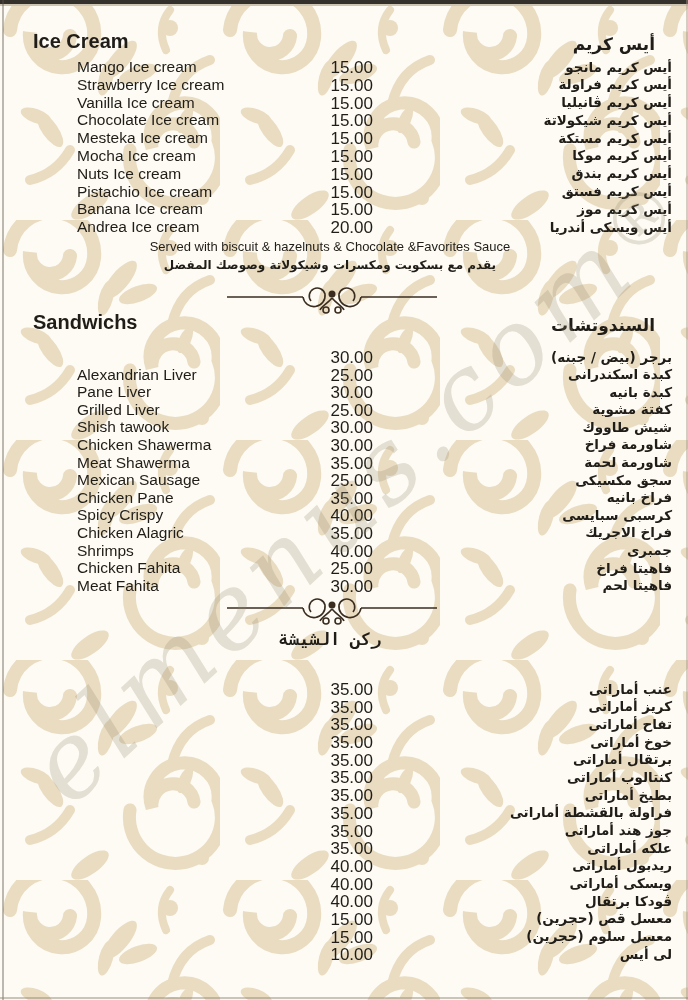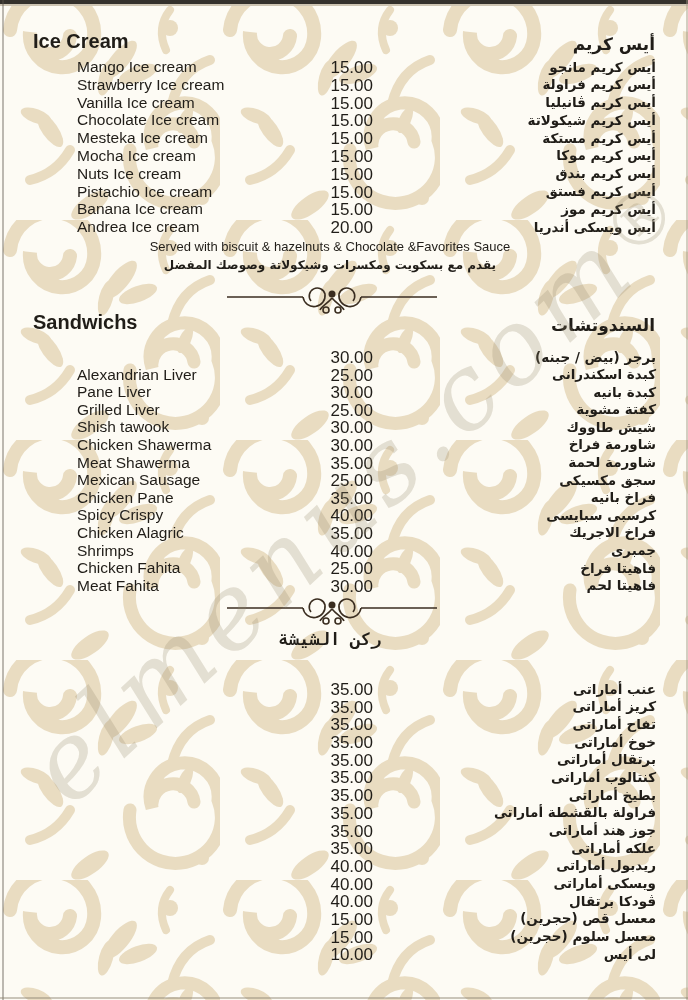--- a/index.html
+++ b/index.html
@@ -32,21 +32,21 @@
     font-family:"DejaVu Sans",sans-serif;direction:rtl;white-space:nowrap;
   }
   .rows{position:absolute;left:0;right:0;}
   .row{position:relative;}
   .rows-ice .row{height:17.8px;}
   .rows-sand .row{height:17.6px;}
   .rows-shisha .row{height:17.7px;}
   .en{position:absolute;left:33px;top:0;font-size:15.5px;white-space:nowrap;margin-left:44px;}
   .price{position:absolute;left:293px;top:0;width:80px;text-align:right;font-size:17px;}
   .ar{
-    position:absolute;right:32px;top:0.5px;font-size:13.5px;font-weight:700;
+    position:absolute;right:16px;top:0.5px;font-size:13.5px;font-weight:700;
     font-family:"DejaVu Sans",sans-serif;direction:rtl;white-space:nowrap;
   }
   .centered{position:absolute;left:0;width:660px;text-align:center;}
   .note-en{font-size:13px;}
   .note-ar{font-size:12px;font-weight:700;font-family:"DejaVu Sans",sans-serif;direction:rtl;}
   .shisha-title{font-size:17px;font-weight:700;font-family:Liberation Mono, monospace;direction:rtl;}
   .divider{position:absolute;left:227px;width:210px;height:32px;}
 </style>
 </head>
 <body>

